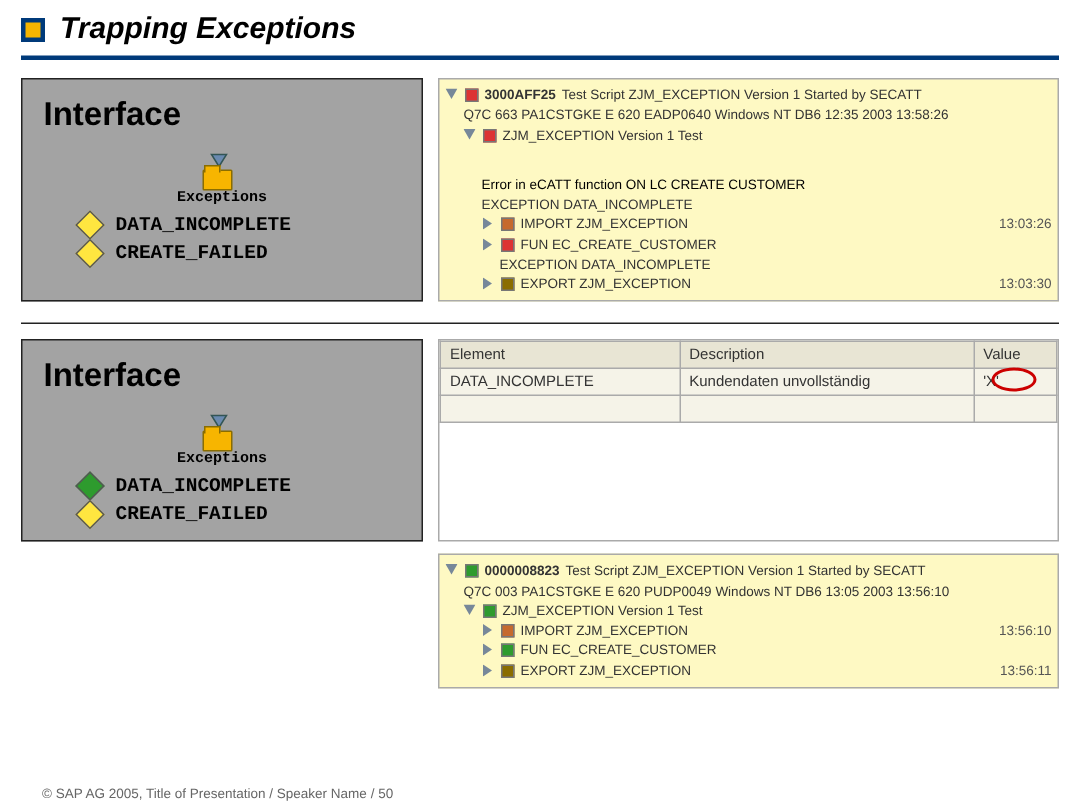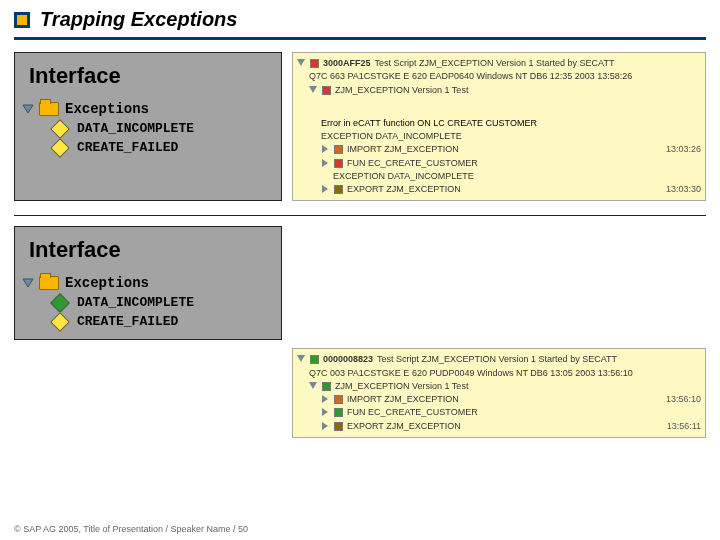--- a/index.html
+++ b/index.html
@@ -50,22 +50,23 @@
   .panel-head {
     font-size: 22px;
     font-weight: bold;
     padding: 10px 14px;
   }
   .tree-root {
     display: flex;
     align-items: center;
     padding: 2px 6px;
     font-family: "Courier New", monospace;
-    font-size: 14px;
+    font-size: 10px;
     font-weight: bold;
+    flex-direction: column;
   }
   .tree-item {
     display: flex;
     align-items: center;
     padding: 2px 6px 2px 36px;
     font-family: "Courier New", monospace;
     font-size: 13px;
     font-weight: bold;
   }
   .chev {
@@ -144,21 +145,21 @@
     pointer-events:none;
   }
   .hr-mid {
     border:none;
     border-top:1px solid #222;
     margin:6px 14px 10px 14px;
   }
   .footer {
     position:absolute;
     bottom:6px;
-    left:14px; right:14px;
+    left:28px; right:14px;
     display:flex;
     justify-content:space-between;
     font-size:9px;
     color:#666;
   }
   .sap-tag {
     display:flex;
     align-items:center;
     gap:8px;
     font-size:10px;
@@ -282,20 +283,42 @@
     <div class="tree-item">
       <span class="diamond d-green"></span>
       <span>DATA_INCOMPLETE</span>
     </div>
     <div class="tree-item" style="padding-bottom:10px;">
       <span class="diamond d-yellow"></span>
       <span>CREATE_FAILED</span>
     </div>
   </div>
 
+  <div class="tbl-wrap" style="position:relative;">
+    <table class="tbl">
+      <tbody>
+          <tr>
+        <th>Element</th>
+        <th>Description</th>
+        <th>Value</th>
+      </tr>
+      <tr>
+        <td>DATA_INCOMPLETE</td>
+        <td>Kundendaten unvollständig</td>
+        <td style="position:relative;">'X'</td>
+      </tr>
+      <tr>
+            <td>&nbsp;</td>
+            <td></td>
+            <td></td>
+          </tr>
+    </tbody>
+      </table>
+    <span class="ellipse" style="right:14px; top:18px;"></span>
+  </div>
 </div>
 
 <div class="row">
   <div style="width:268px; flex-shrink:0;"></div>
   <div class="sap-pane">
     <div class="sap-line">
       <span class="mini-chev">
           <svg width="8" height="8">
             <polygon points="0,0 8,0 4,7" fill="#789"></polygon>
           </svg>

